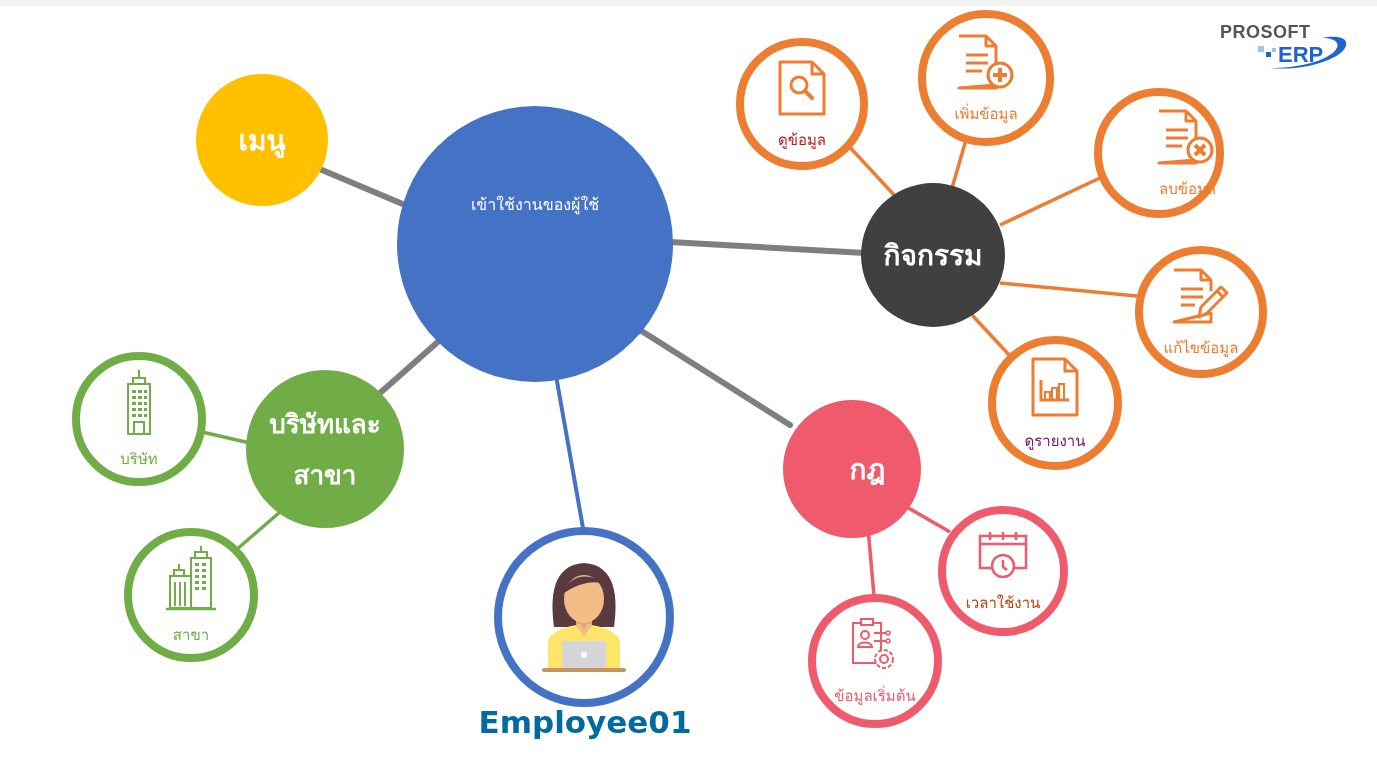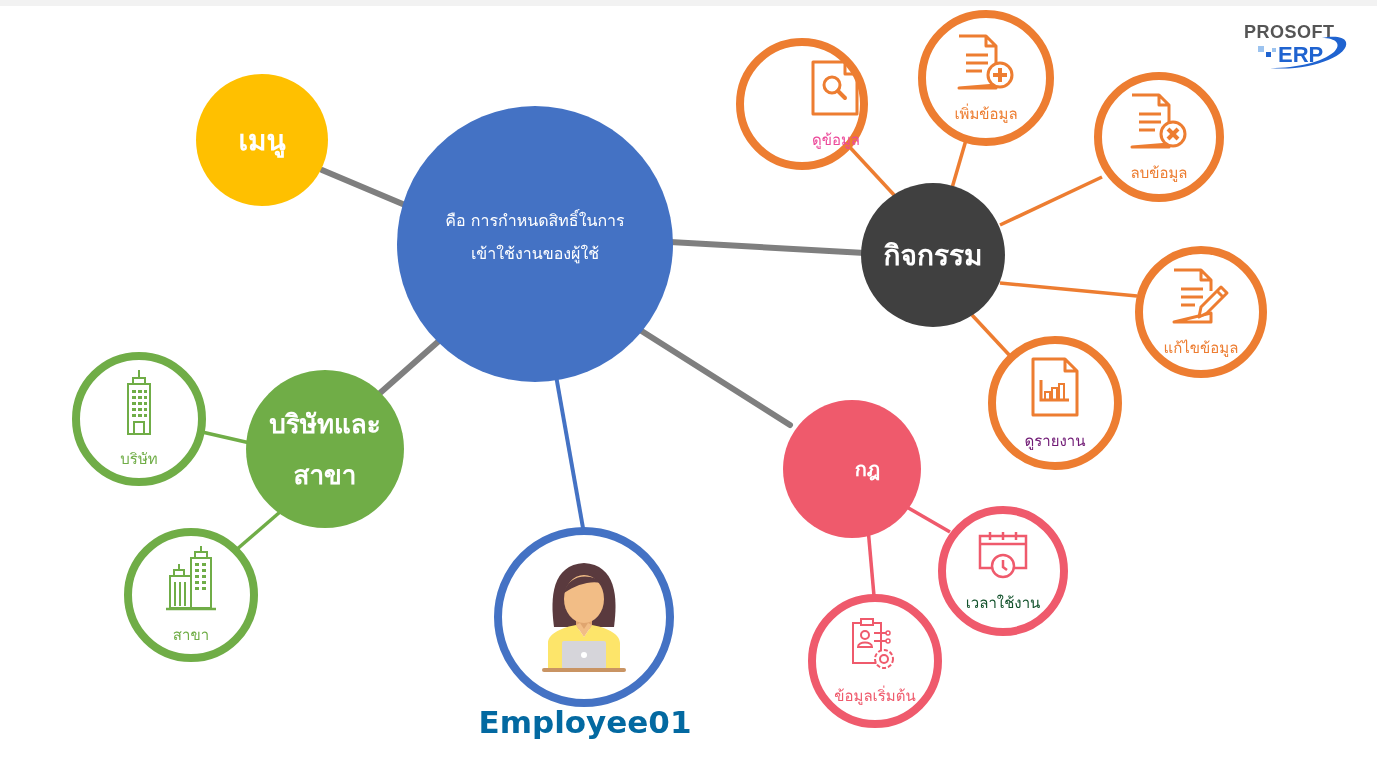--- a/index.html
+++ b/index.html
@@ -8,21 +8,21 @@
       font-family: "DejaVu Sans", "Liberation Sans", sans-serif;
     }
     .topbar { position: absolute; left: 0; top: 0; width: 1377px; height: 6px; background: #f2f2f2; }
     svg.links { position: absolute; left: 0; top: 0; }
     .node { position: absolute; border-radius: 50%; box-sizing: border-box; display: flex; flex-direction: column; align-items: center; justify-content: center; text-align: center; }
     .solid { color: #ffffff; font-weight: bold; }
     .ring { background: #ffffff; }
     .ring .lbl { font-size: 15px; line-height: 18px; margin-top: 14px; white-space: nowrap; }
     .ring svg { display: block; }
     .logo { position: absolute; left: 1218px; top: 22px; width: 140px; height: 60px; }
-    .logo .t1 { position: absolute; left: 2px; top: 0; font-family: "Liberation Sans", sans-serif; font-weight: bold; font-size: 18px; color: #555555; letter-spacing: 0.5px; margin-left: 24px; }
+    .logo .t1 { position: absolute; left: 2px; top: 0; font-family: "Liberation Sans", sans-serif; font-weight: bold; font-size: 18px; color: #555555; letter-spacing: 0.5px; }
     .logo .t2 { position: absolute; left: 60px; top: 20px; font-family: "Liberation Sans", sans-serif; font-weight: bold; font-size: 22px; color: #1f63d0; }
     .emp-label { position: absolute; left: 470px; top: 704px; width: 230px; text-align: center; font-family: "DejaVu Sans", sans-serif; font-weight: bold; font-size: 31px; color: #0369a1; }
   </style>
 </head>
 <body>
 
 <div class="topbar"></div>
 
 <svg class="links" width="1377" height="776">
   <g stroke="#7f7f7f" stroke-width="6" stroke-linecap="round">
@@ -54,33 +54,32 @@
   <svg style="position:absolute;left:0;top:0" width="140" height="60">
     <rect x="40" y="24" width="6" height="6" fill="#9cc3ef"></rect>
     <rect x="48" y="30" width="5" height="5" fill="#1f63d0"></rect>
     <rect x="54" y="26" width="4" height="4" fill="#9cc3ef"></rect>
     <path d="M52 46 C 90 50, 132 34, 128 20 C 126 14, 114 14, 104 16 C 118 16, 124 22, 116 30 C 104 40, 80 46, 52 46 Z" fill="#1f63d0"></path>
   </svg>
   <span class="t2">ERP</span>
 </div>
 
 <div class="node solid" style="left:397px;top:106px;width:276px;height:276px;background:#4472c4;justify-content:flex-start;padding-top:78px;">
-  <div style="font-size:16px;font-weight:normal;margin-top:24px;">คือ การกำหนดสิทธิ์ในการ</div>
   <div style="font-size:16px;font-weight:normal;margin-top:8px;">เข้าใช้งานของผู้ใช้</div>
 </div>
 
 <div class="node solid" style="left:196px;top:74px;width:132px;height:132px;background:#ffc000;">
   <div style="font-size:28px;">เมนู</div>
 </div>
 
 <div class="node solid" style="left:861px;top:183px;width:144px;height:144px;background:#404040;">
   <div style="font-size:28px;">กิจกรรม</div>
 </div>
 
-<div class="node ring" style="left:736px;top:38px;width:132px;height:132px;border:8px solid #ed7d31;color:#ec4899;align-items:flex-end;">
+<div class="node ring" style="left:736px;top:38px;width:132px;height:132px;border:8px solid #ed7d31;color:#b91c1c;">
   <svg width="50" height="58" viewBox="0 0 50 58">
     <path d="M3 3 H35 L47 15 V55 H3 Z M35 3 V15 H47" fill="none" stroke="#ed7d31" stroke-width="3" stroke-linejoin="round"></path>
     <circle cx="22" cy="26" r="8" fill="none" stroke="#ed7d31" stroke-width="3"></circle>
     <line x1="28" y1="32" x2="35" y2="39" stroke="#ed7d31" stroke-width="4" stroke-linecap="round"></line>
   </svg>
   <div class="lbl">ดูข้อมูล</div>
 </div>
 
 <div class="node ring" style="left:918px;top:10px;width:136px;height:136px;border:8px solid #ed7d31;color:#ed7d31;">
   <svg width="60" height="58" viewBox="0 0 60 58">
@@ -88,21 +87,21 @@
     <line x1="10" y1="22" x2="32" y2="22" stroke="#ed7d31" stroke-width="3"></line>
     <line x1="10" y1="30" x2="32" y2="30" stroke="#ed7d31" stroke-width="3"></line>
     <line x1="10" y1="38" x2="26" y2="38" stroke="#ed7d31" stroke-width="3"></line>
     <circle cx="44" cy="42" r="12" fill="#fff" stroke="#ed7d31" stroke-width="3"></circle>
     <line x1="44" y1="35" x2="44" y2="49" stroke="#ed7d31" stroke-width="4"></line>
     <line x1="37" y1="42" x2="51" y2="42" stroke="#ed7d31" stroke-width="4"></line>
   </svg>
   <div class="lbl">เพิ่มข้อมูล</div>
 </div>
 
-<div class="node ring" style="left:1094px;top:72px;width:130px;height:130px;border:8px solid #ed7d31;color:#ed7d31;">
+<div class="node ring" style="left:1094px;top:88px;width:130px;height:130px;border:8px solid #ed7d31;color:#ed7d31;align-items:flex-end;">
   <svg width="60" height="58" viewBox="0 0 60 58">
     <path d="M3 3 H30 L40 13 V36 M40 52 V55 H3 Z M30 3 V13 H40" fill="none" stroke="#ed7d31" stroke-width="3" stroke-linejoin="round"></path>
     <line x1="10" y1="22" x2="32" y2="22" stroke="#ed7d31" stroke-width="3"></line>
     <line x1="10" y1="30" x2="32" y2="30" stroke="#ed7d31" stroke-width="3"></line>
     <line x1="10" y1="38" x2="26" y2="38" stroke="#ed7d31" stroke-width="3"></line>
     <circle cx="44" cy="42" r="12" fill="#fff" stroke="#ed7d31" stroke-width="3"></circle>
     <line x1="39" y1="37" x2="49" y2="47" stroke="#ed7d31" stroke-width="4"></line>
     <line x1="49" y1="37" x2="39" y2="47" stroke="#ed7d31" stroke-width="4"></line>
   </svg>
   <div class="lbl">ลบข้อมูล</div>
@@ -125,24 +124,24 @@
     <path d="M3 3 H35 L47 15 V59 H3 Z M35 3 V15 H47" fill="none" stroke="#ed7d31" stroke-width="3" stroke-linejoin="round"></path>
     <path d="M11 24 V44 H39" fill="none" stroke="#ed7d31" stroke-width="3"></path>
     <rect x="15" y="36" width="5" height="8" fill="none" stroke="#ed7d31" stroke-width="2"></rect>
     <rect x="22" y="32" width="5" height="12" fill="none" stroke="#ed7d31" stroke-width="2"></rect>
     <rect x="29" y="28" width="5" height="16" fill="none" stroke="#ed7d31" stroke-width="2"></rect>
   </svg>
   <div class="lbl">ดูรายงาน</div>
 </div>
 
 <div class="node solid" style="left:783px;top:400px;width:138px;height:138px;background:#ef5a6c;">
-  <div style="font-size:20px;margin-left:31px;">กฎ</div>
-</div>
-
-<div class="node ring" style="left:938px;top:506px;width:130px;height:130px;border:8px solid #ef5a6c;color:#14532d;">
+  <div style="font-size:28px;margin-left:31px;">กฎ</div>
+</div>
+
+<div class="node ring" style="left:938px;top:506px;width:130px;height:130px;border:8px solid #ef5a6c;color:#c2410c;">
   <svg width="52" height="50" viewBox="0 0 52 50">
     <rect x="3" y="6" width="46" height="32" fill="none" stroke="#ef5a6c" stroke-width="2.5"></rect>
     <line x1="3" y1="14" x2="49" y2="14" stroke="#ef5a6c" stroke-width="2.5"></line>
     <line x1="13" y1="2" x2="13" y2="10" stroke="#ef5a6c" stroke-width="2.5"></line>
     <line x1="26" y1="2" x2="26" y2="10" stroke="#ef5a6c" stroke-width="2.5"></line>
     <line x1="39" y1="2" x2="39" y2="10" stroke="#ef5a6c" stroke-width="2.5"></line>
     <circle cx="26" cy="36" r="11" fill="#fff" stroke="#ef5a6c" stroke-width="2.5"></circle>
     <path d="M26 30 V37 L30 40" fill="none" stroke="#ef5a6c" stroke-width="2.5"></path>
   </svg>
   <div class="lbl">เวลาใช้งาน</div>

